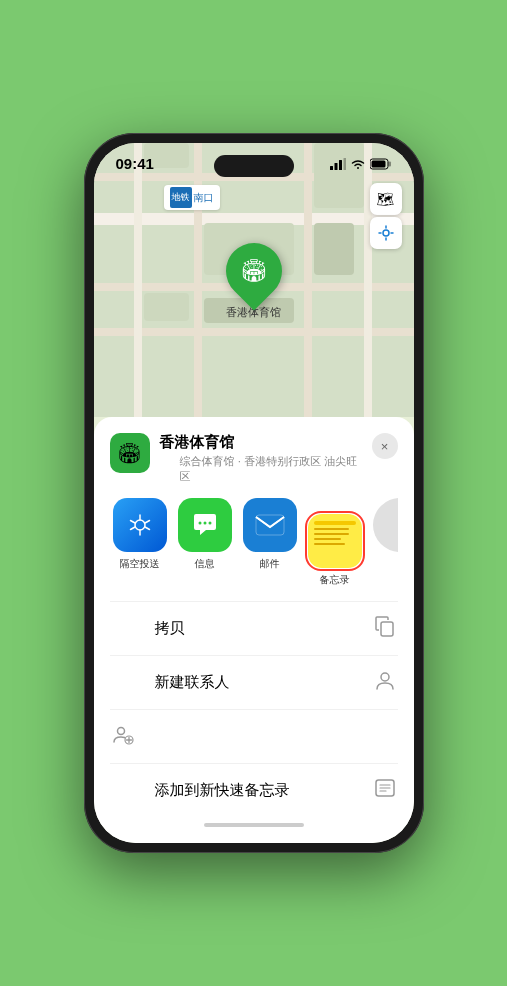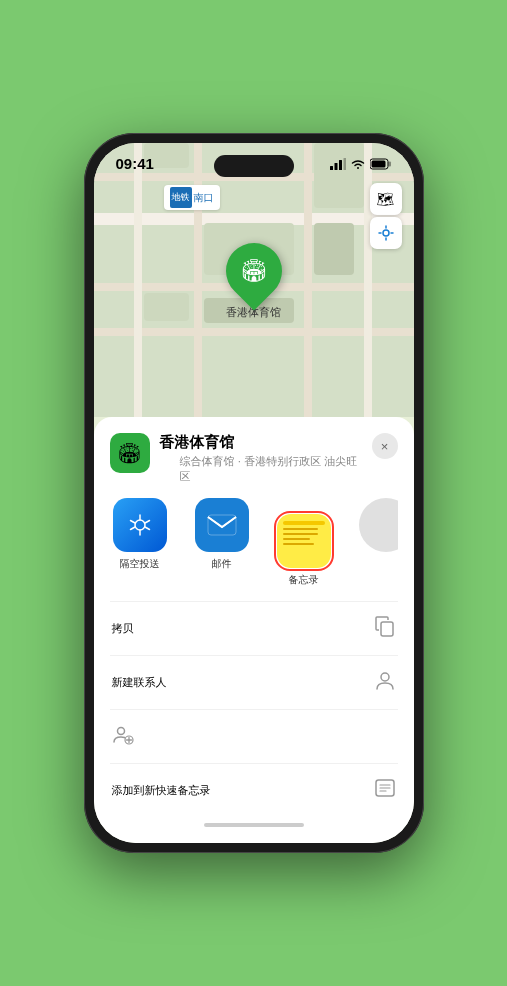--- a/index.html
+++ b/index.html
@@ -203,21 +203,21 @@
       align-items: center;
       justify-content: center;
       cursor: pointer;
       font-size: 13px;
       color: #666;
       flex-shrink: 0;
     }
     
     .share-row {
       display: flex;
-      gap: 22px;
+      gap: 5px;
       margin-bottom: 14px;
       overflow: hidden;
     }
     .share-item {
       display: flex;
       flex-direction: column;
       align-items: center;
       gap: 5px;
       min-width: 60px;
     }
@@ -248,22 +248,23 @@
       justify-content: space-between;
       align-items: center;
       padding: 13px 2px;
       border-bottom: 1px solid #f0f0f0;
       cursor: pointer;
     }
     .action-item:last-child {
       border-bottom: none;
     }
     .action-text {
-      font-size: 11px;
+      font-size: 15px;
       color: #000;
+      margin-left: 43px;
     }
     .action-icon {
       font-size: 18px;
       color: #999;
     }
     
     .home-indicator {
       height: 4px;
       width: 100px;
       background: #000;
@@ -369,20 +370,31 @@
               <path d="M9 12 L4.5 9.5" stroke="white" stroke-width="1.5" stroke-linecap="round"></path>
               <path d="M9 16 L4.5 18.5" stroke="white" stroke-width="1.5" stroke-linecap="round"></path>
               <path d="M19 12 L23.5 9.5" stroke="white" stroke-width="1.5" stroke-linecap="round"></path>
               <path d="M19 16 L23.5 18.5" stroke="white" stroke-width="1.5" stroke-linecap="round"></path>
               <path d="M14 19 L14 24" stroke="white" stroke-width="1.5" stroke-linecap="round"></path>
             </svg>
           </div>
           <span class="share-label">隔空投送</span>
         </div>
 
+        <div class="share-item">
+          <div class="share-icon-wrap icon-message">
+            <svg width="30" height="30" viewBox="0 0 30 30" fill="none">
+              <path d="M4 6 Q4 4 6 4 L24 4 Q26 4 26 6 L26 18 Q26 20 24 20 L16 20 L10 25 L10 20 L6 20 Q4 20 4 18 Z" fill="white"></path>
+              <circle cx="10" cy="13" r="1.5" fill="#2ecc40"></circle>
+              <circle cx="15" cy="13" r="1.5" fill="#2ecc40"></circle>
+              <circle cx="20" cy="13" r="1.5" fill="#2ecc40"></circle>
+            </svg>
+          </div>
+          <span class="share-label">信息</span>
+        </div>
 
         <div class="share-item">
           <div class="share-icon-wrap icon-mail">
             <svg width="32" height="24" viewBox="0 0 32 24" fill="none">
               <rect x="2" y="2" width="28" height="20" rx="3" fill="#1a7fd4"></rect>
               <path d="M2 4 L16 14 L30 4" stroke="white" stroke-width="2" fill="none"></path>
               <rect x="2" y="2" width="28" height="20" rx="3" fill="none" stroke="rgba(255,255,255,0.3)" stroke-width="1"></rect>
               <path d="M2 4 L16 14 L30 4" stroke="white" stroke-width="1.5" fill="none"></path>
             </svg>
           </div>

